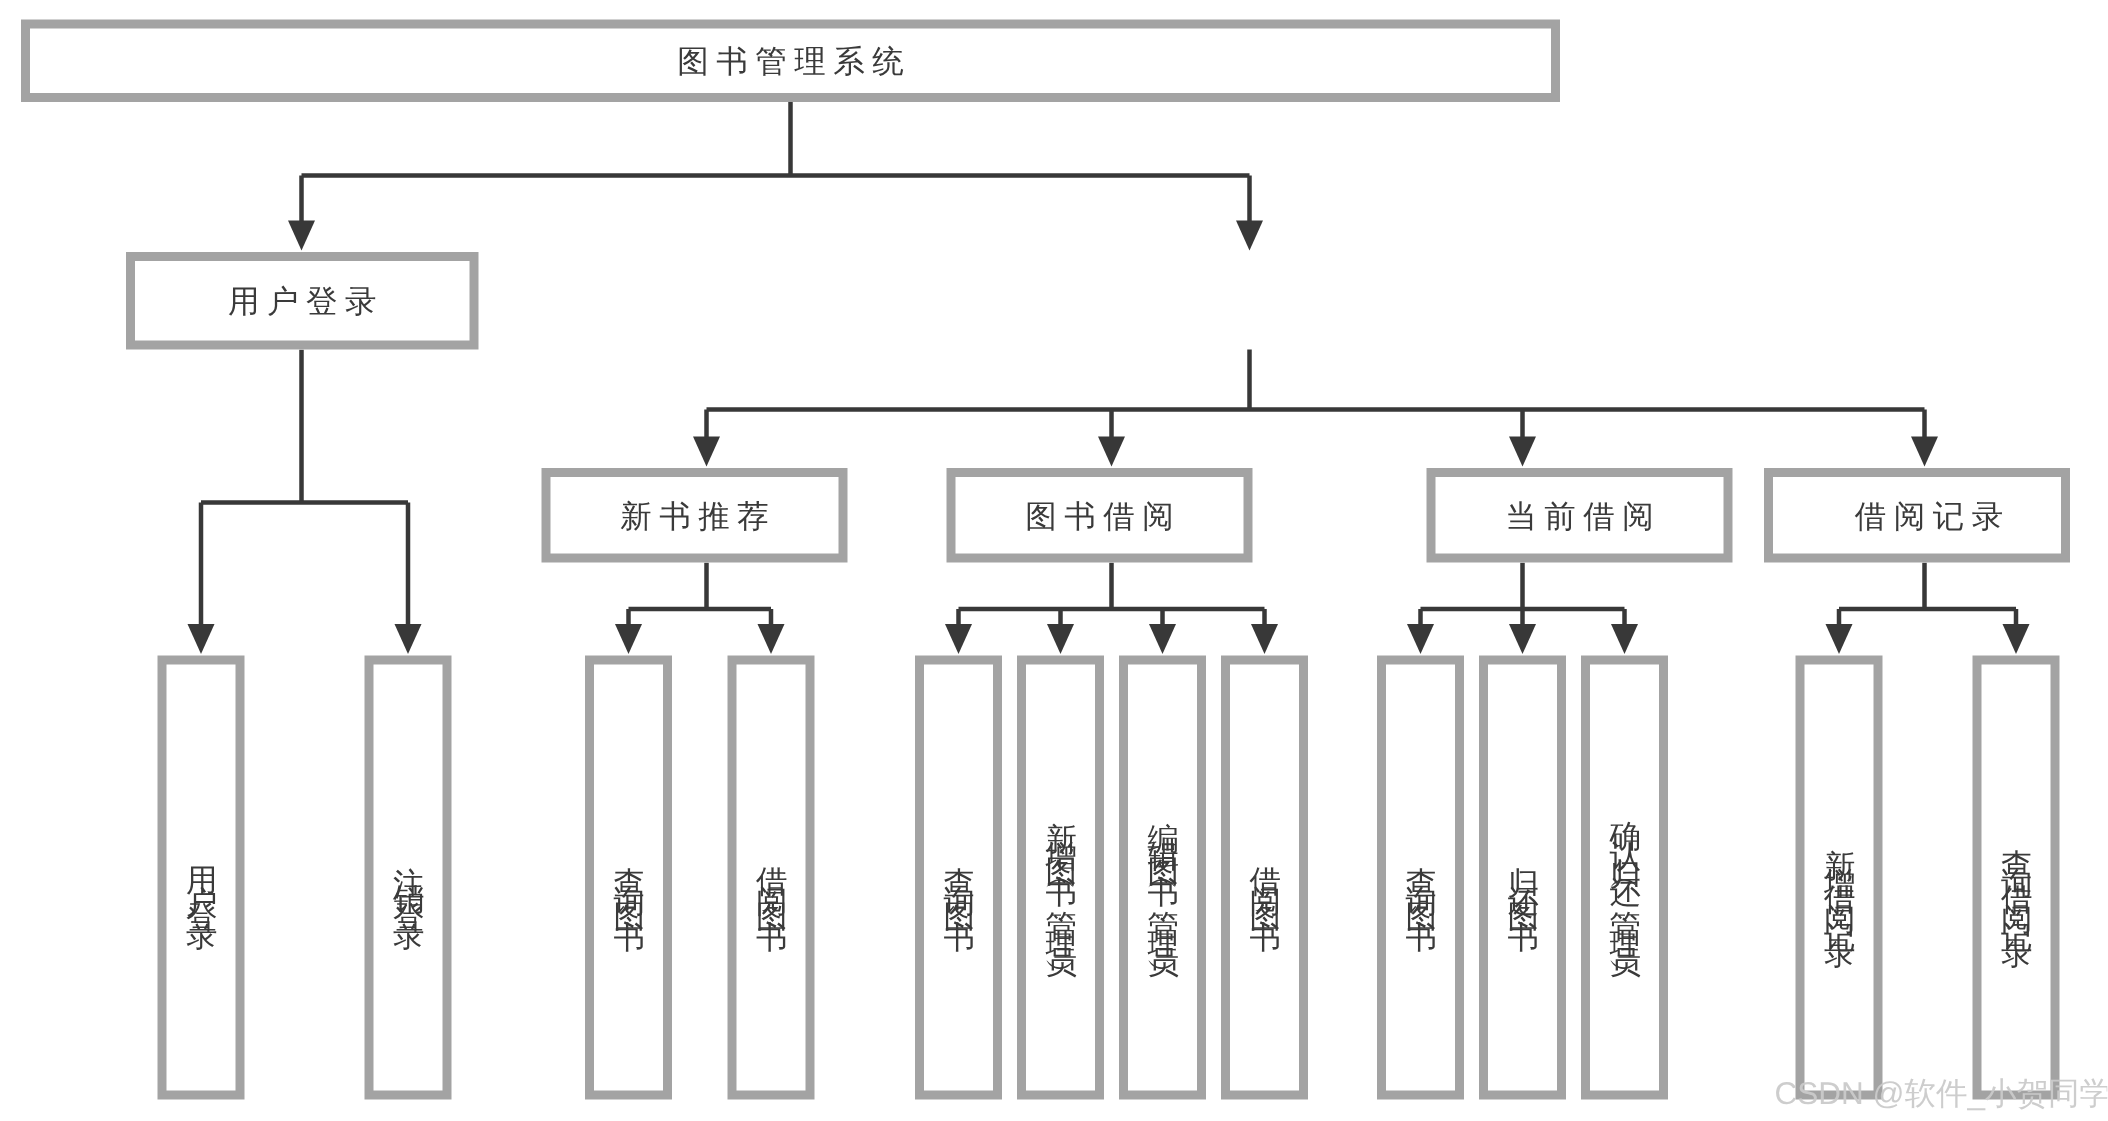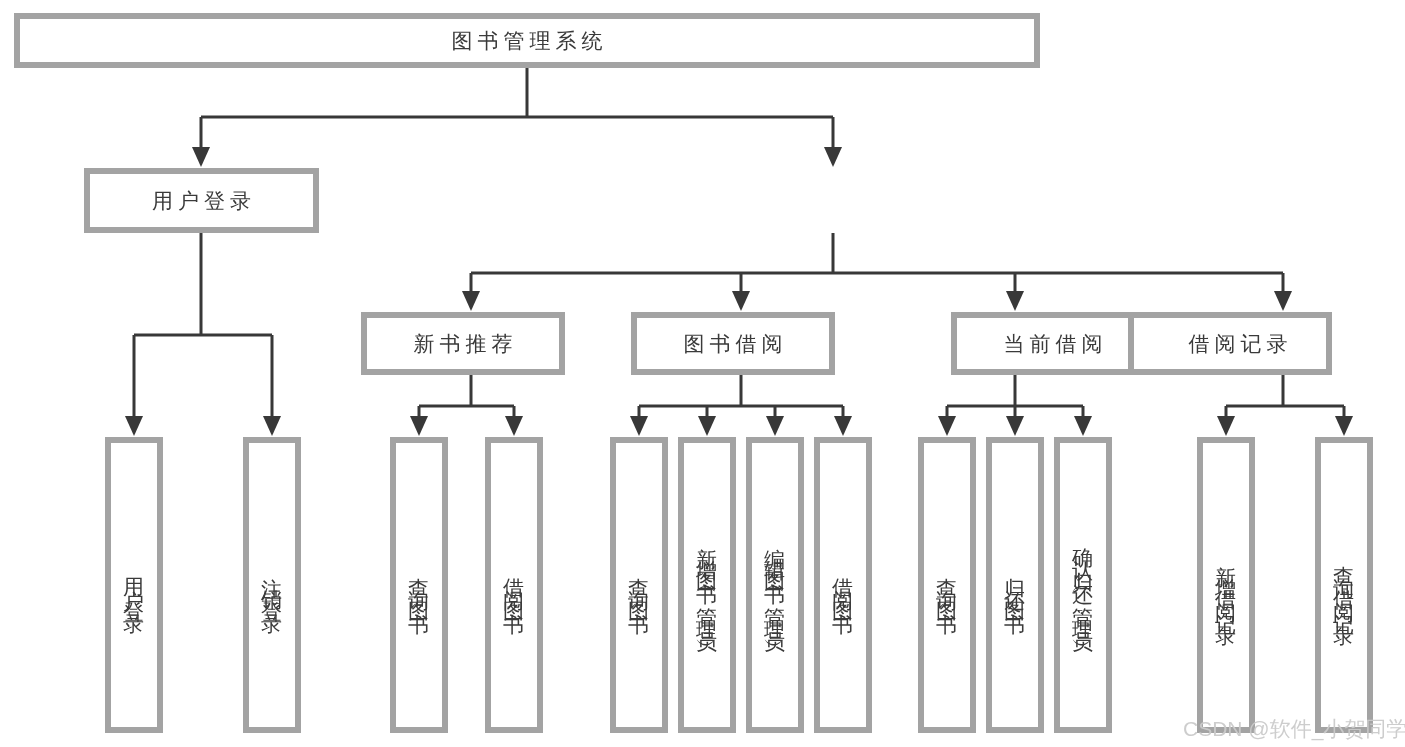--- a/index.html
+++ b/index.html
@@ -45,21 +45,21 @@
   
   .n-root      { left: 14px;   top: 13px;  width: 1026px; height: 55px; }
   
   .n-userlogin { left: 84px;   top: 168px; width: 235px;  height: 65px; }
   .n-bookmgmt  { left: 716px;  top: 168px; width: 234px;  height: 65px; }
   
   .lv3 { top: 312px; height: 63px; width: 204px; }
   .n-newrec    { left: 361px;  }
   .n-borrow    { left: 631px;  }
   .n-current   { left: 951px;  }
-  .n-records   { left: 1128px; padding-left: 16px; }
+  .n-records   { left: 1176px; padding-left: 16px; }
   
   .leaf { top: 437px; height: 296px; width: 58px; }
   .l-1a { left: 105px;  }
   .l-1b { left: 243px;  }
   .l-2a { left: 390px;  }
   .l-2b { left: 485px;  }
   .l-3a { left: 610px;  }
   .l-3b { left: 678px;  }
   .l-3c { left: 746px;  }
   .l-3d { left: 814px;  }

